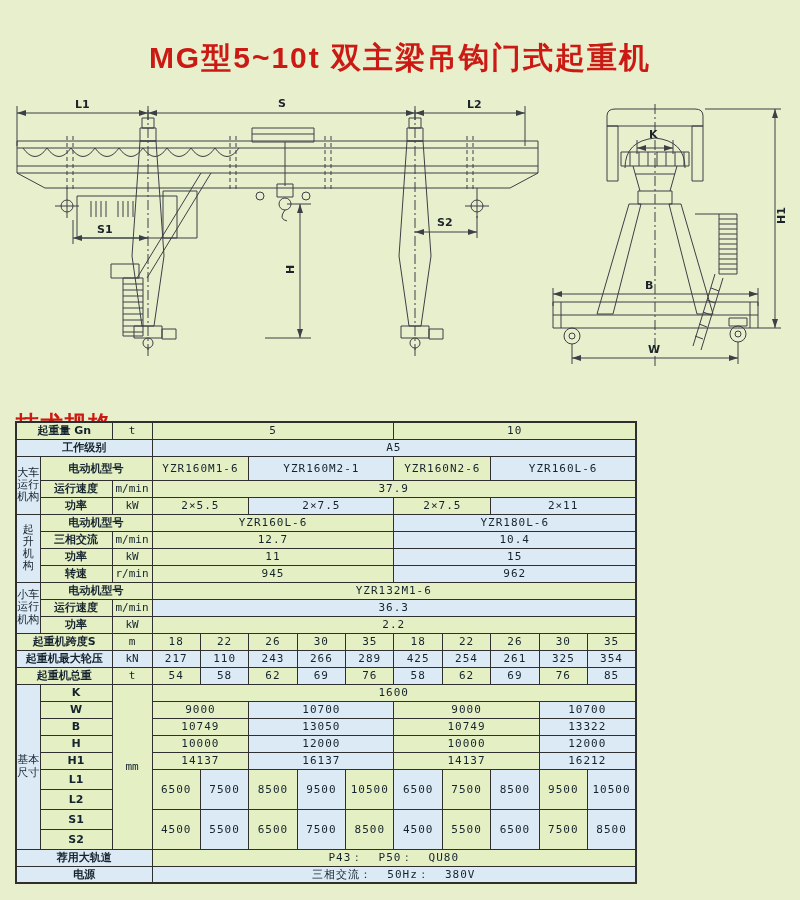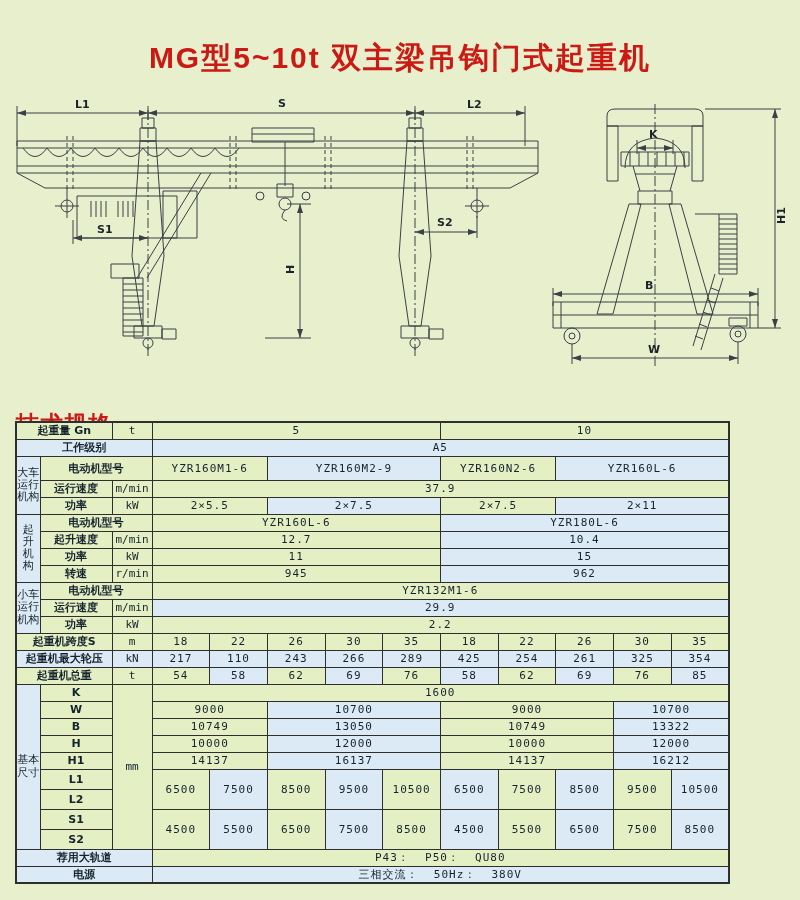--- a/index.html
+++ b/index.html
@@ -24,21 +24,21 @@
   svg.drawing{position:absolute;}
   #front-svg{left:15px;top:96px;}
   #side-svg{left:545px;top:96px;}
   svg.drawing *{vector-effect:non-scaling-stroke;}
   .ln{stroke:#3b4046;stroke-width:1;fill:none;}
   .dash{stroke-dasharray:4 3;}
   .cdash{stroke-dasharray:10 3 2 3;}
   .ah{fill:#3b4046;stroke:none;}
   .dim{font-size:11px;font-weight:bold;fill:#1c242b;font-family:"DejaVu Sans", sans-serif;}
   table#spec-table{
-    position:absolute;left:15px;top:421px;width:715px;
+    position:absolute;left:15px;top:421px;width:622px;
     border-collapse:collapse;table-layout:fixed;
     border:2px solid var(--border,#2f2f2f);
   }
   #spec-table td{
     border:1px solid var(--border,#2f2f2f);
     text-align:center;vertical-align:middle;padding:0;
     font-size:11px;overflow:hidden;white-space:nowrap;
     color:var(--ink,#15232e);
   }
   #spec-table tr{height:17px;}
@@ -319,21 +319,21 @@
         <tr>
           <td colspan="3" class="label tone-b">工作级别</td>
           <td colspan="10" class="value tone-b">A5</td>
         </tr>
         <tr style="height: 24px;">
           <td rowspan="3" class="group tone-b">大车
 运行
 机构</td>
           <td colspan="2" class="label tone-g">电动机型号</td>
           <td colspan="2" class="value tone-g">YZR160M1-6</td>
-          <td colspan="3" class="value tone-b">YZR160M2-9</td>
+          <td colspan="3" class="value tone-b">YZR160M2-1</td>
           <td colspan="2" class="value tone-g">YZR160N2-6</td>
           <td colspan="3" class="value tone-b">YZR160L-6</td>
         </tr>
         <tr>
           <td class="label tone-g">运行速度</td>
           <td class="unit tone-g">m/min</td>
           <td colspan="10" class="value tone-g">37.9</td>
         </tr>
         <tr>
           <td class="label tone-g">功率</td>
@@ -346,21 +346,21 @@
         <tr>
           <td rowspan="4" class="group tone-b">起
 升
 机
 构</td>
           <td colspan="2" class="label tone-g">电动机型号</td>
           <td colspan="5" class="value tone-g">YZR160L-6</td>
           <td colspan="5" class="value tone-b">YZR180L-6</td>
         </tr>
         <tr>
-          <td class="label tone-g">起升速度</td>
+          <td class="label tone-g">三相交流</td>
           <td class="unit tone-g">m/min</td>
           <td colspan="5" class="value tone-g">12.7</td>
           <td colspan="5" class="value tone-b">10.4</td>
         </tr>
         <tr>
           <td class="label tone-g">功率</td>
           <td class="unit tone-g">kW</td>
           <td colspan="5" class="value tone-g">11</td>
           <td colspan="5" class="value tone-b">15</td>
         </tr>
@@ -373,21 +373,21 @@
         <tr>
           <td rowspan="3" class="group tone-b">小车
 运行
 机构</td>
           <td colspan="2" class="label tone-g">电动机型号</td>
           <td colspan="10" class="value tone-g">YZR132M1-6</td>
         </tr>
         <tr>
           <td class="label tone-g">运行速度</td>
           <td class="unit tone-g">m/min</td>
-          <td colspan="10" class="value tone-b">29.9</td>
+          <td colspan="10" class="value tone-b">36.3</td>
         </tr>
         <tr>
           <td class="label tone-g">功率</td>
           <td class="unit tone-g">kW</td>
           <td colspan="10" class="value tone-g">2.2</td>
         </tr>
         <tr>
           <td colspan="2" class="label tone-g">起重机跨度S</td>
           <td class="unit tone-g">m</td>
           <td class="value tone-g">18</td>

